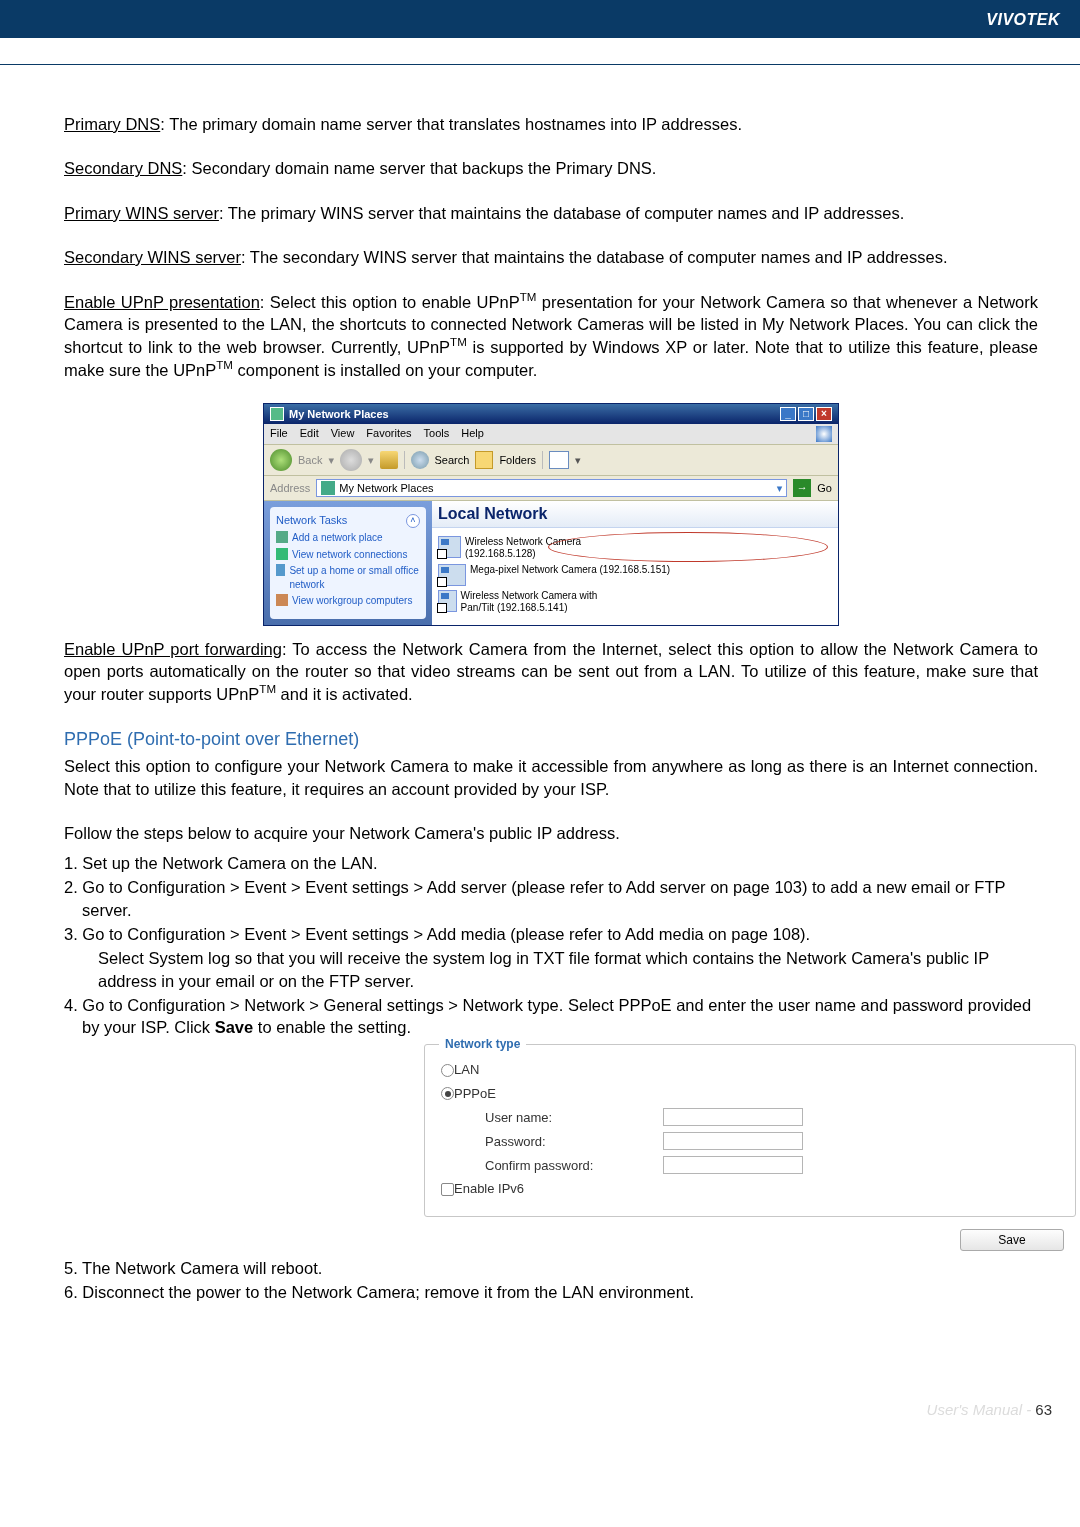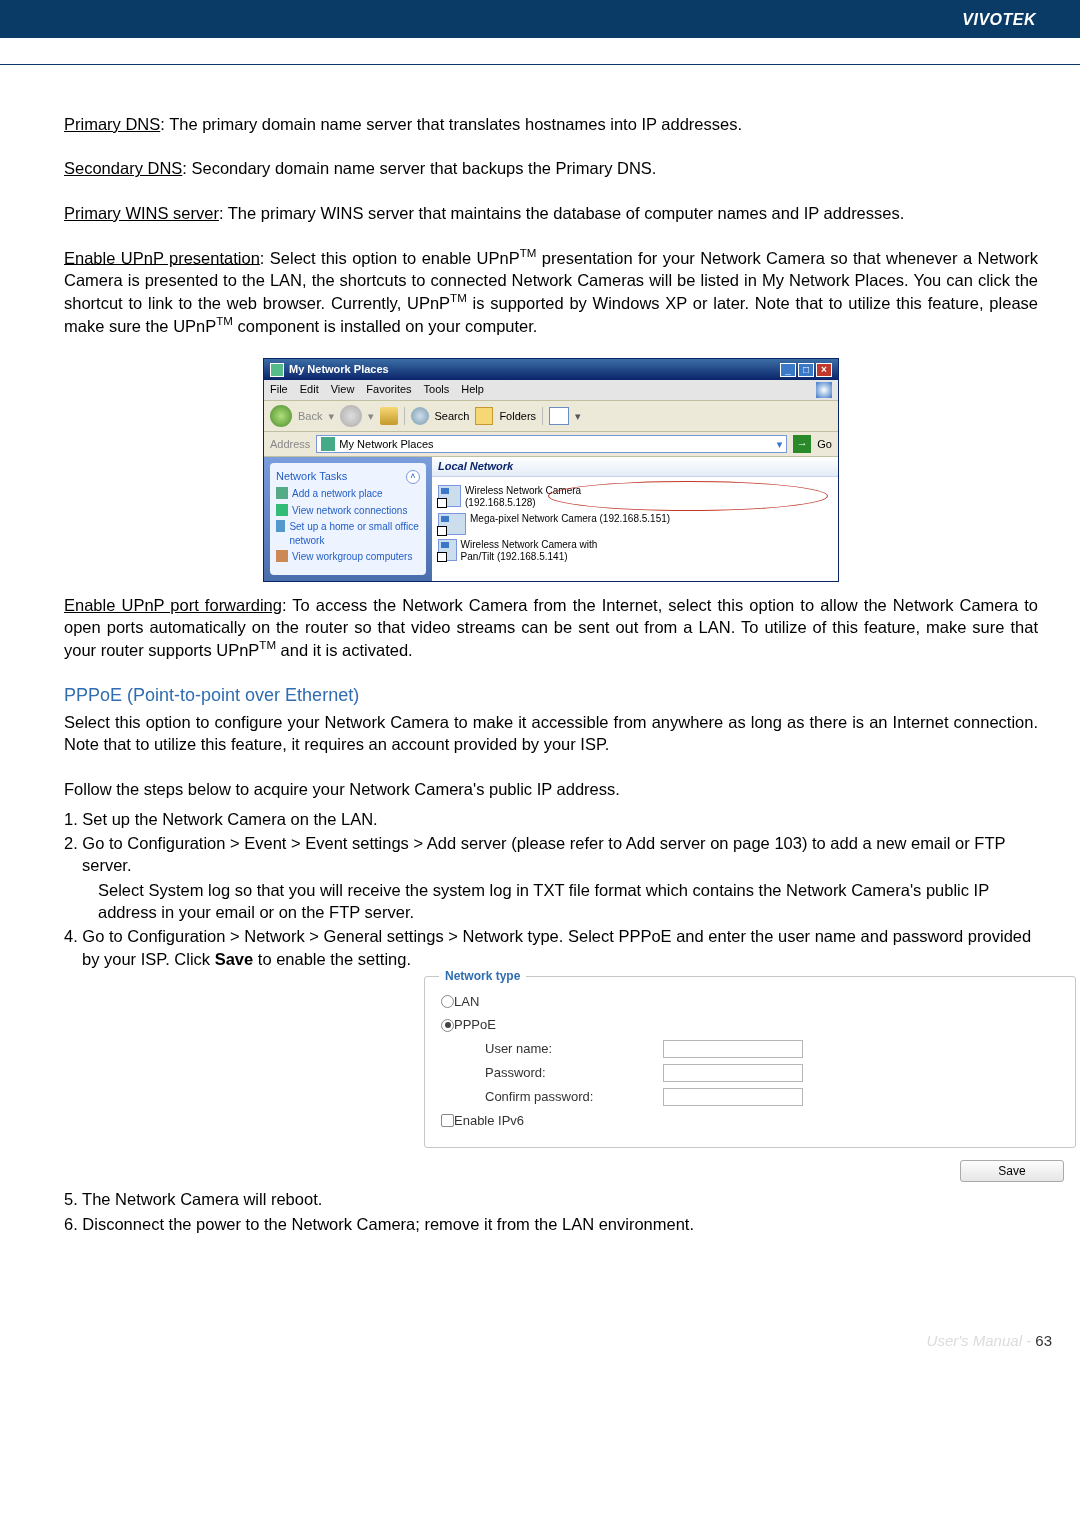--- a/index.html
+++ b/index.html
@@ -7,21 +7,21 @@
     font-family: Arial, Helvetica, sans-serif;
     background: #fff;
     width: 1080px;
     margin: 0 auto;
     color: #000;
     font-size: 16.5px;
     line-height: 1.35;
   }
   .top-band { background: #0a3a66; height: 38px; position: relative; }
   .top-brand {
-    position: absolute; right: 44px; top: 9px;
+    position: absolute; right: 20px; top: 9px;
     color: #fff; font-style: italic; font-weight: bold;
     font-size: 16px; letter-spacing: 0.5px;
   }
   .top-divider { border-top: 1px solid #0a3a66; margin-top: 26px; }
   .page {
     padding: 48px 42px 24px 64px;
   }
   .para { text-align: justify; margin-bottom: 22px; }
   .para-tight { margin-bottom: 8px; }
   .u { text-decoration: underline; }
@@ -110,21 +110,21 @@
     display:flex;gap:4px;font-size:10px;color:#215dc6;
     margin:3px 0;
   }
   .side-link .li-icon { width:12px;height:12px;background:#5a8; }
   .side-link .li-icon.b { background:#3b7; }
   .side-link .li-icon.c { background:#59c; }
   .side-link .li-icon.d { background:#c85; }
   .win-main { flex:1; }
   .local-hdr {
     background:linear-gradient(#fff,#e4ecf7);border-bottom:1px solid #c4d4ef;
-    padding:2px 6px;font-weight:bold;font-size:11px;color:#0a246a;font-style:italic;
+    padding:2px 6px;font-weight:bold;font-size:16px;color:#0a246a;
   }
   .items { padding:8px 6px; display:flex; flex-wrap:wrap; gap:4px 16px; }
   .item { display:flex;align-items:flex-start;gap:4px;width:180px; }
   .item.wide { width: auto; }
   .item-icon {
     width:28px;height:22px;background:#cde; border:1px solid #7a96df;
     position:relative;
   }
   .item-icon::after{
     content:'';position:absolute;left:2px;top:2px;width:8px;height:6px;background:#3b78c7;
@@ -191,20 +191,23 @@
   </p>
 
   <p class="para">
     <span class="u">Secondary DNS</span><span>: Secondary domain name server that backups the Primary DNS.</span>
   </p>
 
   <p class="para">
     <span class="u">Primary WINS server</span><span>: The primary WINS server that maintains the database of computer names and IP addresses.</span>
   </p>
 
+  <p class="para">
+    <span class="u">Secondary WINS server</span><span>: The secondary WINS server that maintains the database of computer names and IP addresses.</span>
+  </p>
 
   <p class="para">
     <span class="u">Enable UPnP presentation</span><span>: Select this option to enable UPnP</span><span class="sup">TM</span><span> presentation for your Network Camera so that whenever a Network Camera is presented to the LAN, the shortcuts to connected Network Cameras will be listed in My Network Places. You can click the shortcut to link to the web browser. Currently, UPnP</span><span class="sup">TM</span><span> is supported by Windows XP or later. Note that to utilize this feature, please make sure the UPnP</span><span class="sup">TM</span><span> component is installed on your computer.</span>
   </p>
 
   <div class="win">
     <div class="win-title">
       <span class="title-icon"></span>
       <span style="font-weight:bold">My Network Places</span>
       <span class="win-ctrls">
@@ -303,20 +306,21 @@
   <p class="para">
     <span class="u">Enable UPnP port forwarding</span><span>: To access the Network Camera from the Internet, select this option to allow the Network Camera to open ports automatically on the router so that video streams can be sent out from a LAN. To utilize of this feature, make sure that your router supports UPnP</span><span class="sup">TM</span><span> and it is activated.</span>
   </p>
 
   <div class="section-heading">PPPoE (Point-to-point over Ethernet)</div>
   <p class="para">Select this option to configure your Network Camera to make it accessible from anywhere as long as there is an Internet connection. Note that to utilize this feature, it requires an account provided by your ISP.</p>
 
   <p class="para-tight">Follow the steps below to acquire your Network Camera's public IP address.</p>
   <p class="list-item">1. Set up the Network Camera on the LAN.</p>
   <p class="list-item">2. Go to Configuration &gt; Event &gt; Event settings &gt; Add server (please refer to Add server on page 103) to add a new email or FTP server.</p>
+  <p class="list-item">3. Go to Configuration &gt; Event &gt; Event settings &gt; Add media (please refer to Add media on page 108).</p>
   <p class="list-sub">Select System log so that you will receive the system log in TXT file format which contains the Network Camera's public IP address in your email or on the FTP server.</p>
   <p class="list-item">
     <span>4. Go to Configuration &gt; Network &gt; General settings &gt; Network type. Select PPPoE and enter the user name and password provided by your ISP. Click </span><span class="bold">Save</span><span> to enable the setting.</span>
   </p>
 
   <div class="net-fieldset">
     <div class="net-legend">Network type</div>
     <div class="net-row">
       <span class="radio"></span>
       <span>LAN</span>

